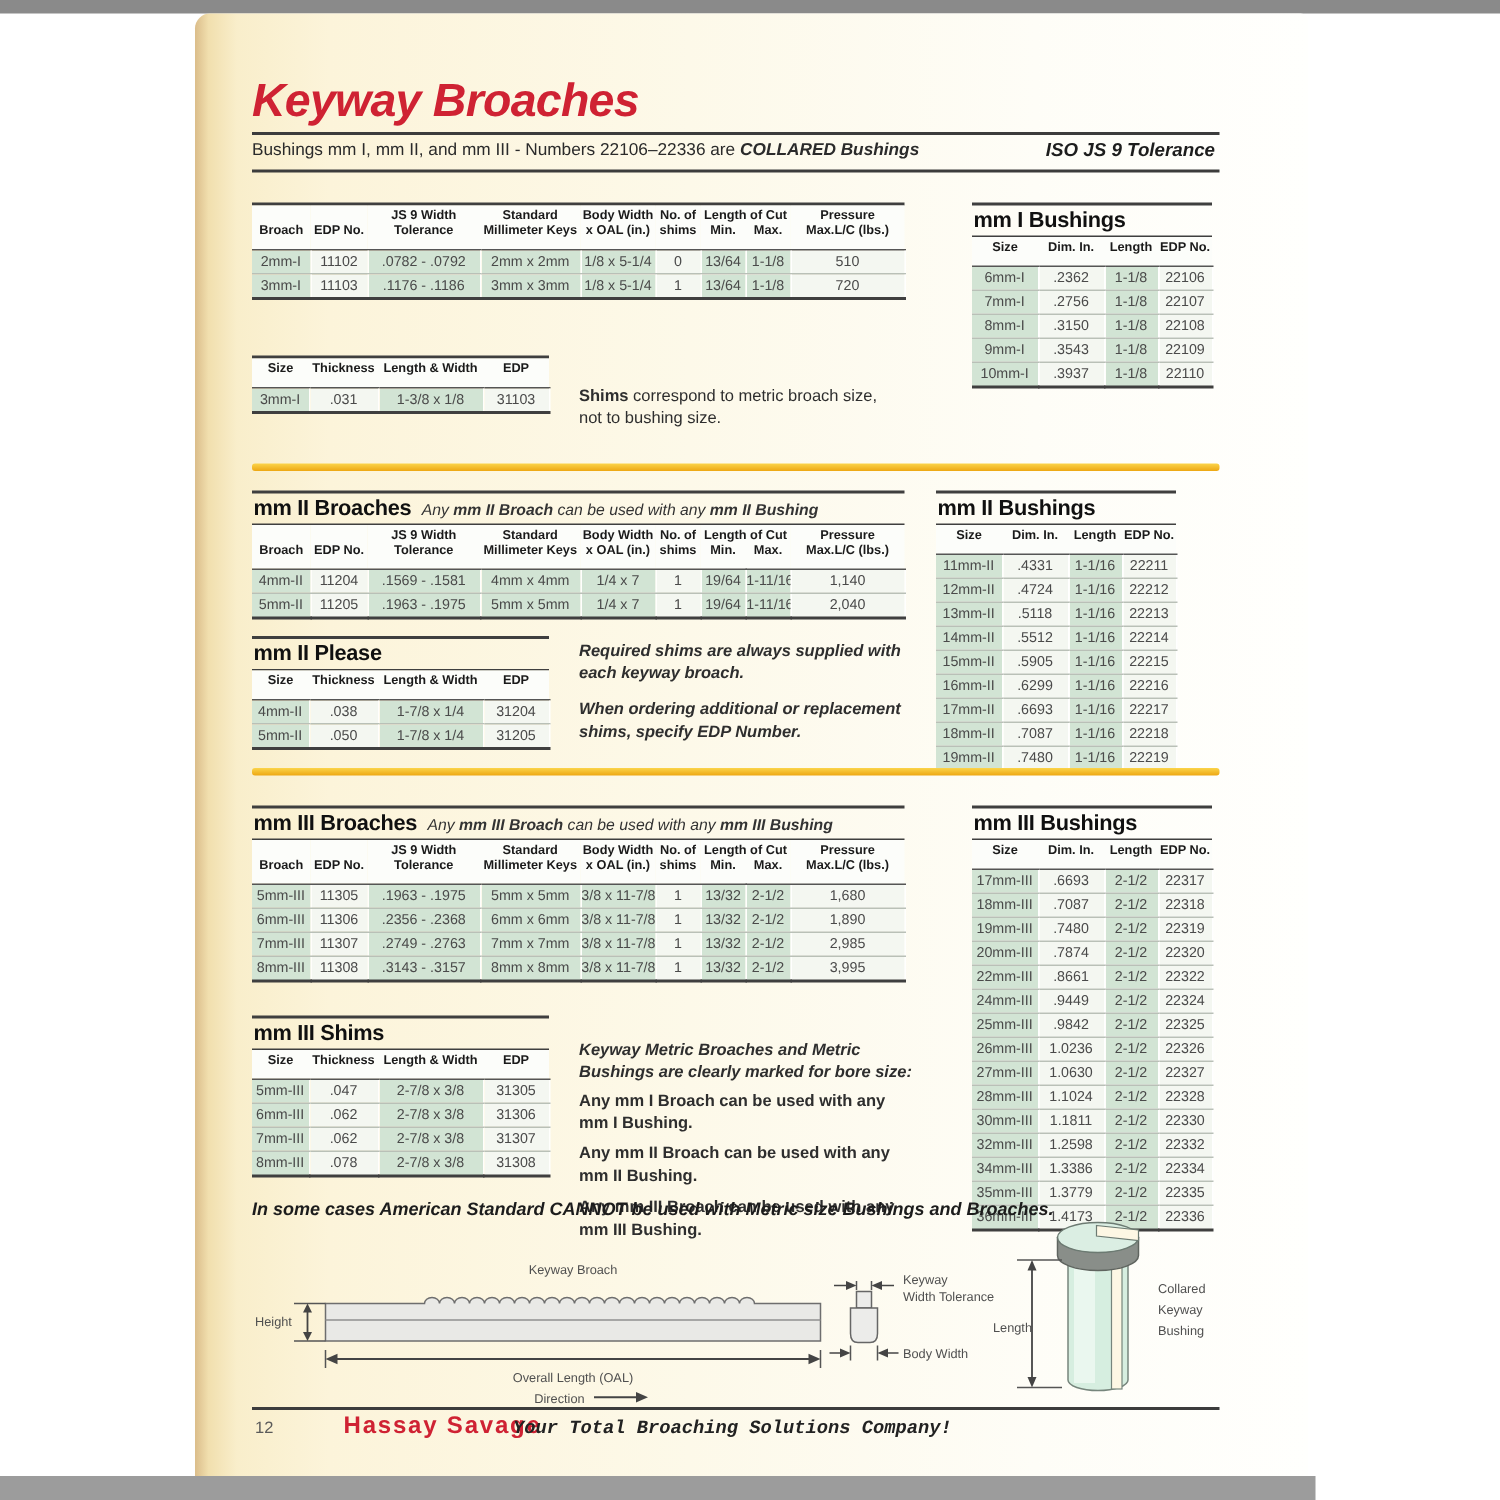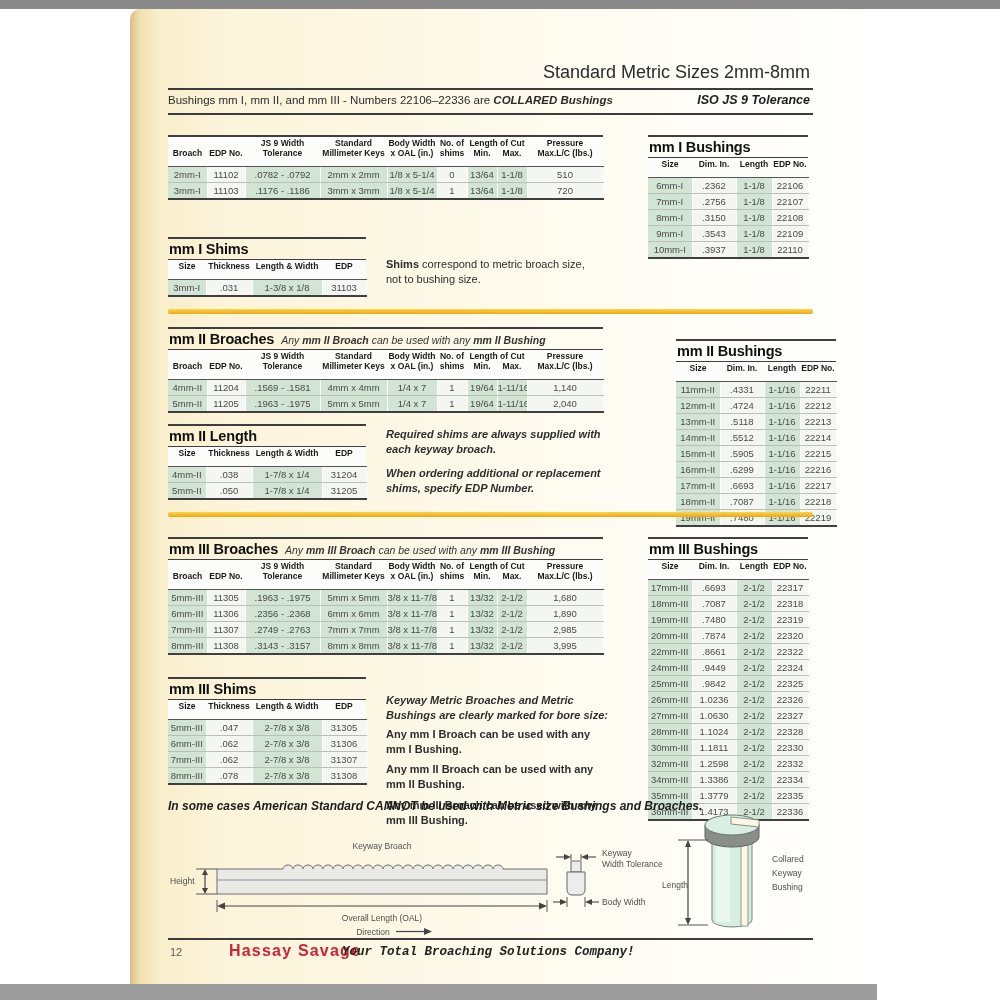--- a/index.html
+++ b/index.html
@@ -66,21 +66,21 @@
 </style>
 </head>
 <body>
 
 <div id="stage">
   <div class="band-top"></div>
   <div class="band-bottom"></div>
 
   <div class="page">
 
-    <div class="hdr-sub">Standard Metric Sizes 2mm-8mm</div>
+    <div class="hdr-title">Keyway Broaches</div>
     <div class="hdr-rule1"></div>
     <div class="hdr-line2"><span>Bushings mm I, mm II, and mm III - Numbers 22106–22336 are </span><b>COLLARED Bushings</b><span></span></div>
     <div class="hdr-iso">ISO JS 9 Tolerance</div>
     <div class="hdr-rule2"></div>
 
     <div class="tblock" style="left:38px; top:126px; width:435px;">
       <table class="tbl tbl-broach" style="width:435px;">
         <colgroup>
             <col style="width:39px">
             <col style="width:38px">
@@ -204,23 +204,20 @@
               <td>10mm-I</td>
               <td>.3937</td>
               <td>1-1/8</td>
               <td>22110</td>
             </tr>
           </tbody>
       </table>
     </div>
 
     <div class="tblock" style="left:38px; top:228px; width:198px;">
-      <div class="ttitle">
-          <span class="tname">mm I Shims</span>
-        </div>
       <table class="tbl tbl-4" style="width:198px;">
         <colgroup>
             <col style="width:38px">
             <col style="width:46px">
             <col style="width:70px">
             <col style="width:44px">
           </colgroup>
         <thead>
             <tr>
           <th>Size</th>
@@ -318,21 +315,21 @@
               <td>1/4 x 7</td>
               <td>1</td>
               <td>19/64</td>
               <td>1-11/16</td>
               <td>2,040</td>
             </tr>
           </tbody>
       </table>
     </div>
 
-    <div class="tblock" style="left:546px; top:318px; width:160px;margin-top:12px;">
+    <div class="tblock" style="left:494px; top:318px; width:160px;">
       <div class="ttitle">
           <span class="tname">mm II Bushings</span>
         </div>
       <table class="tbl tbl-4 tight" style="width:160px;">
         <colgroup>
             <col style="width:44px">
             <col style="width:44px">
             <col style="width:36px">
             <col style="width:36px">
           </colgroup>
@@ -398,21 +395,21 @@
               <td>.7480</td>
               <td>1-1/16</td>
               <td>22219</td>
             </tr>
           </tbody>
       </table>
     </div>
 
     <div class="tblock" style="left:38px; top:415px; width:198px;">
       <div class="ttitle">
-          <span class="tname">mm II Length</span>
+          <span class="tname">mm II Please</span>
         </div>
       <table class="tbl tbl-4" style="width:198px;">
         <colgroup>
             <col style="width:38px">
             <col style="width:46px">
             <col style="width:70px">
             <col style="width:44px">
           </colgroup>
         <thead>
             <tr>

